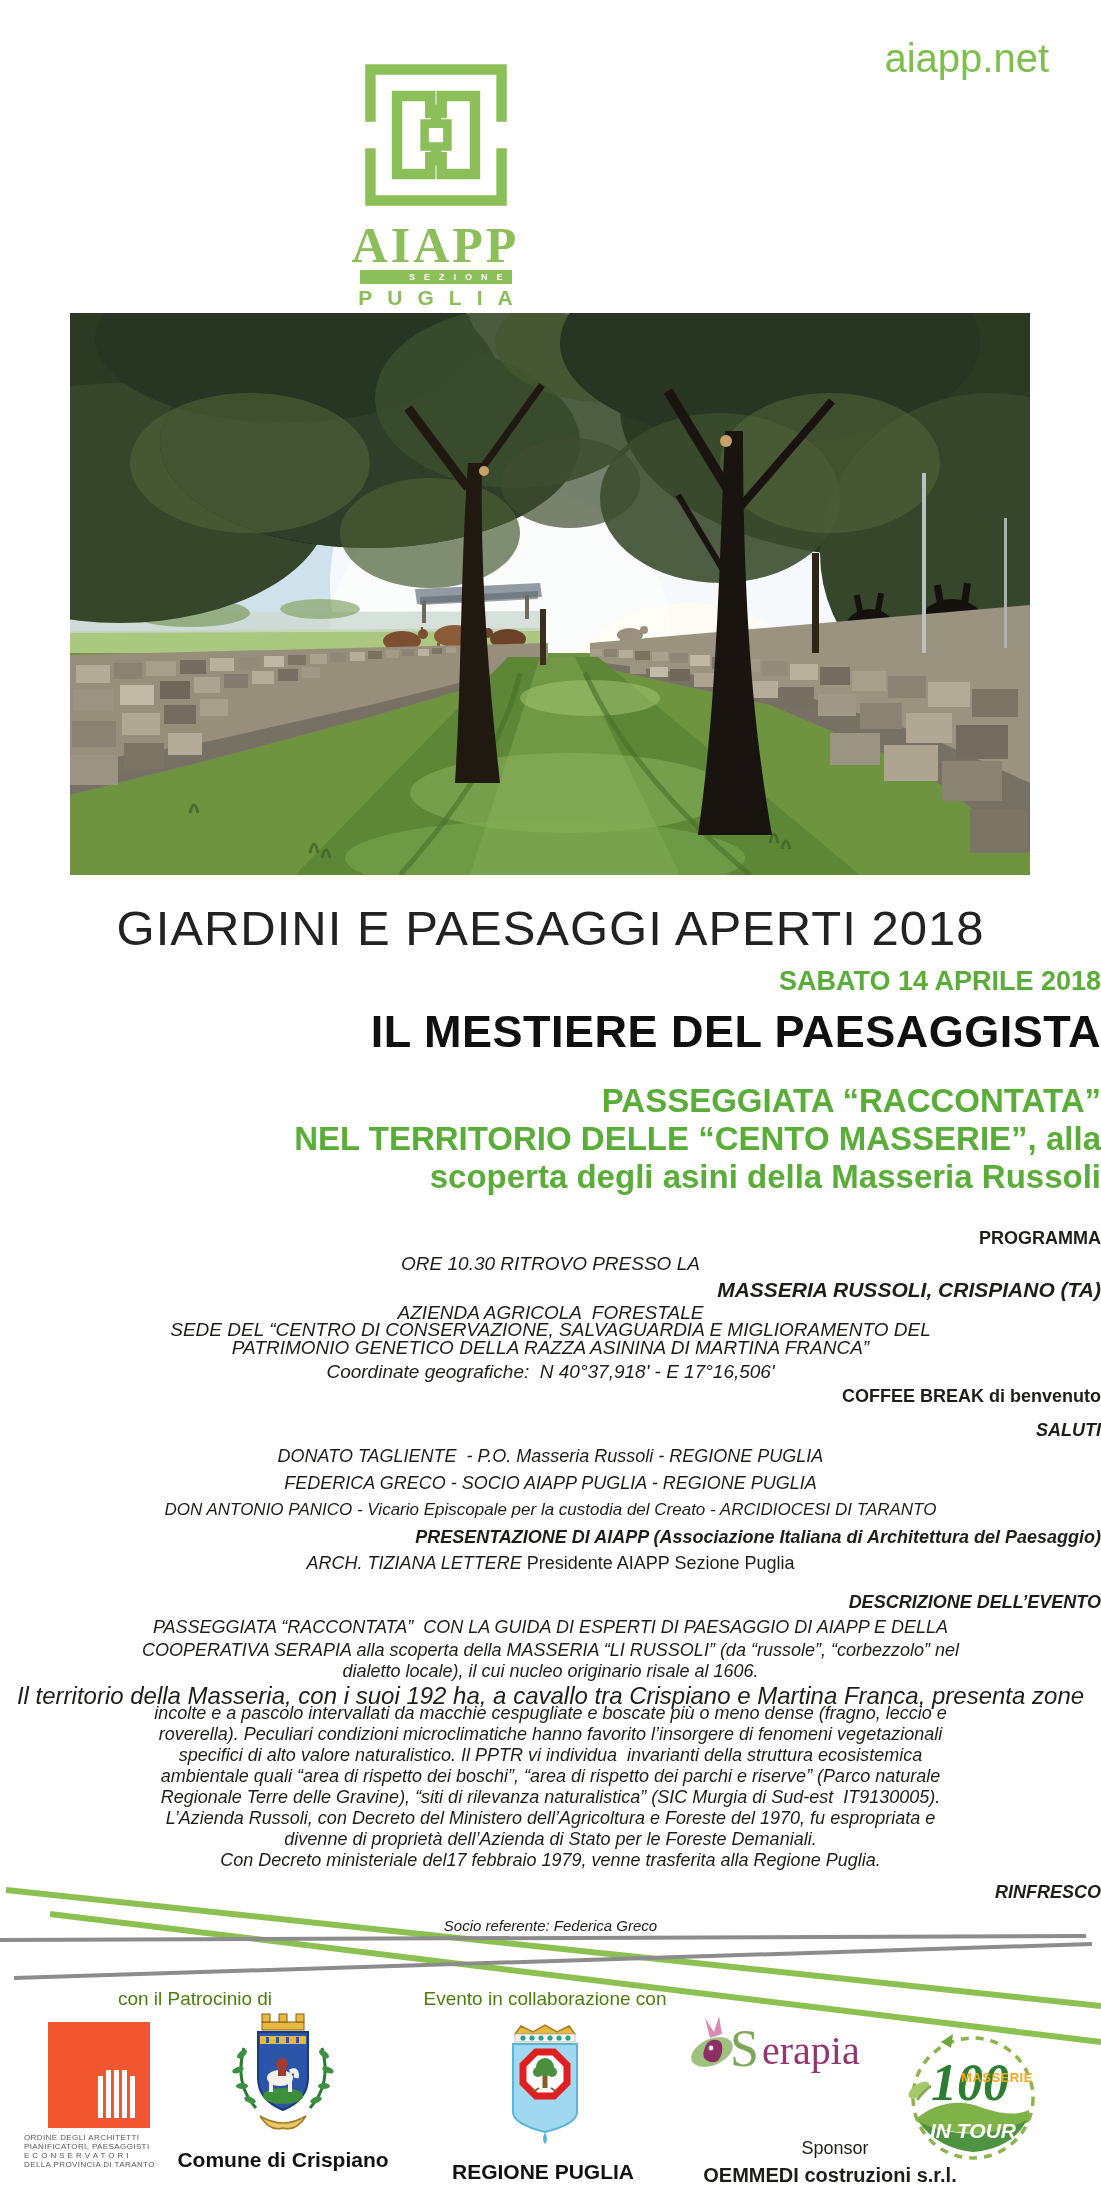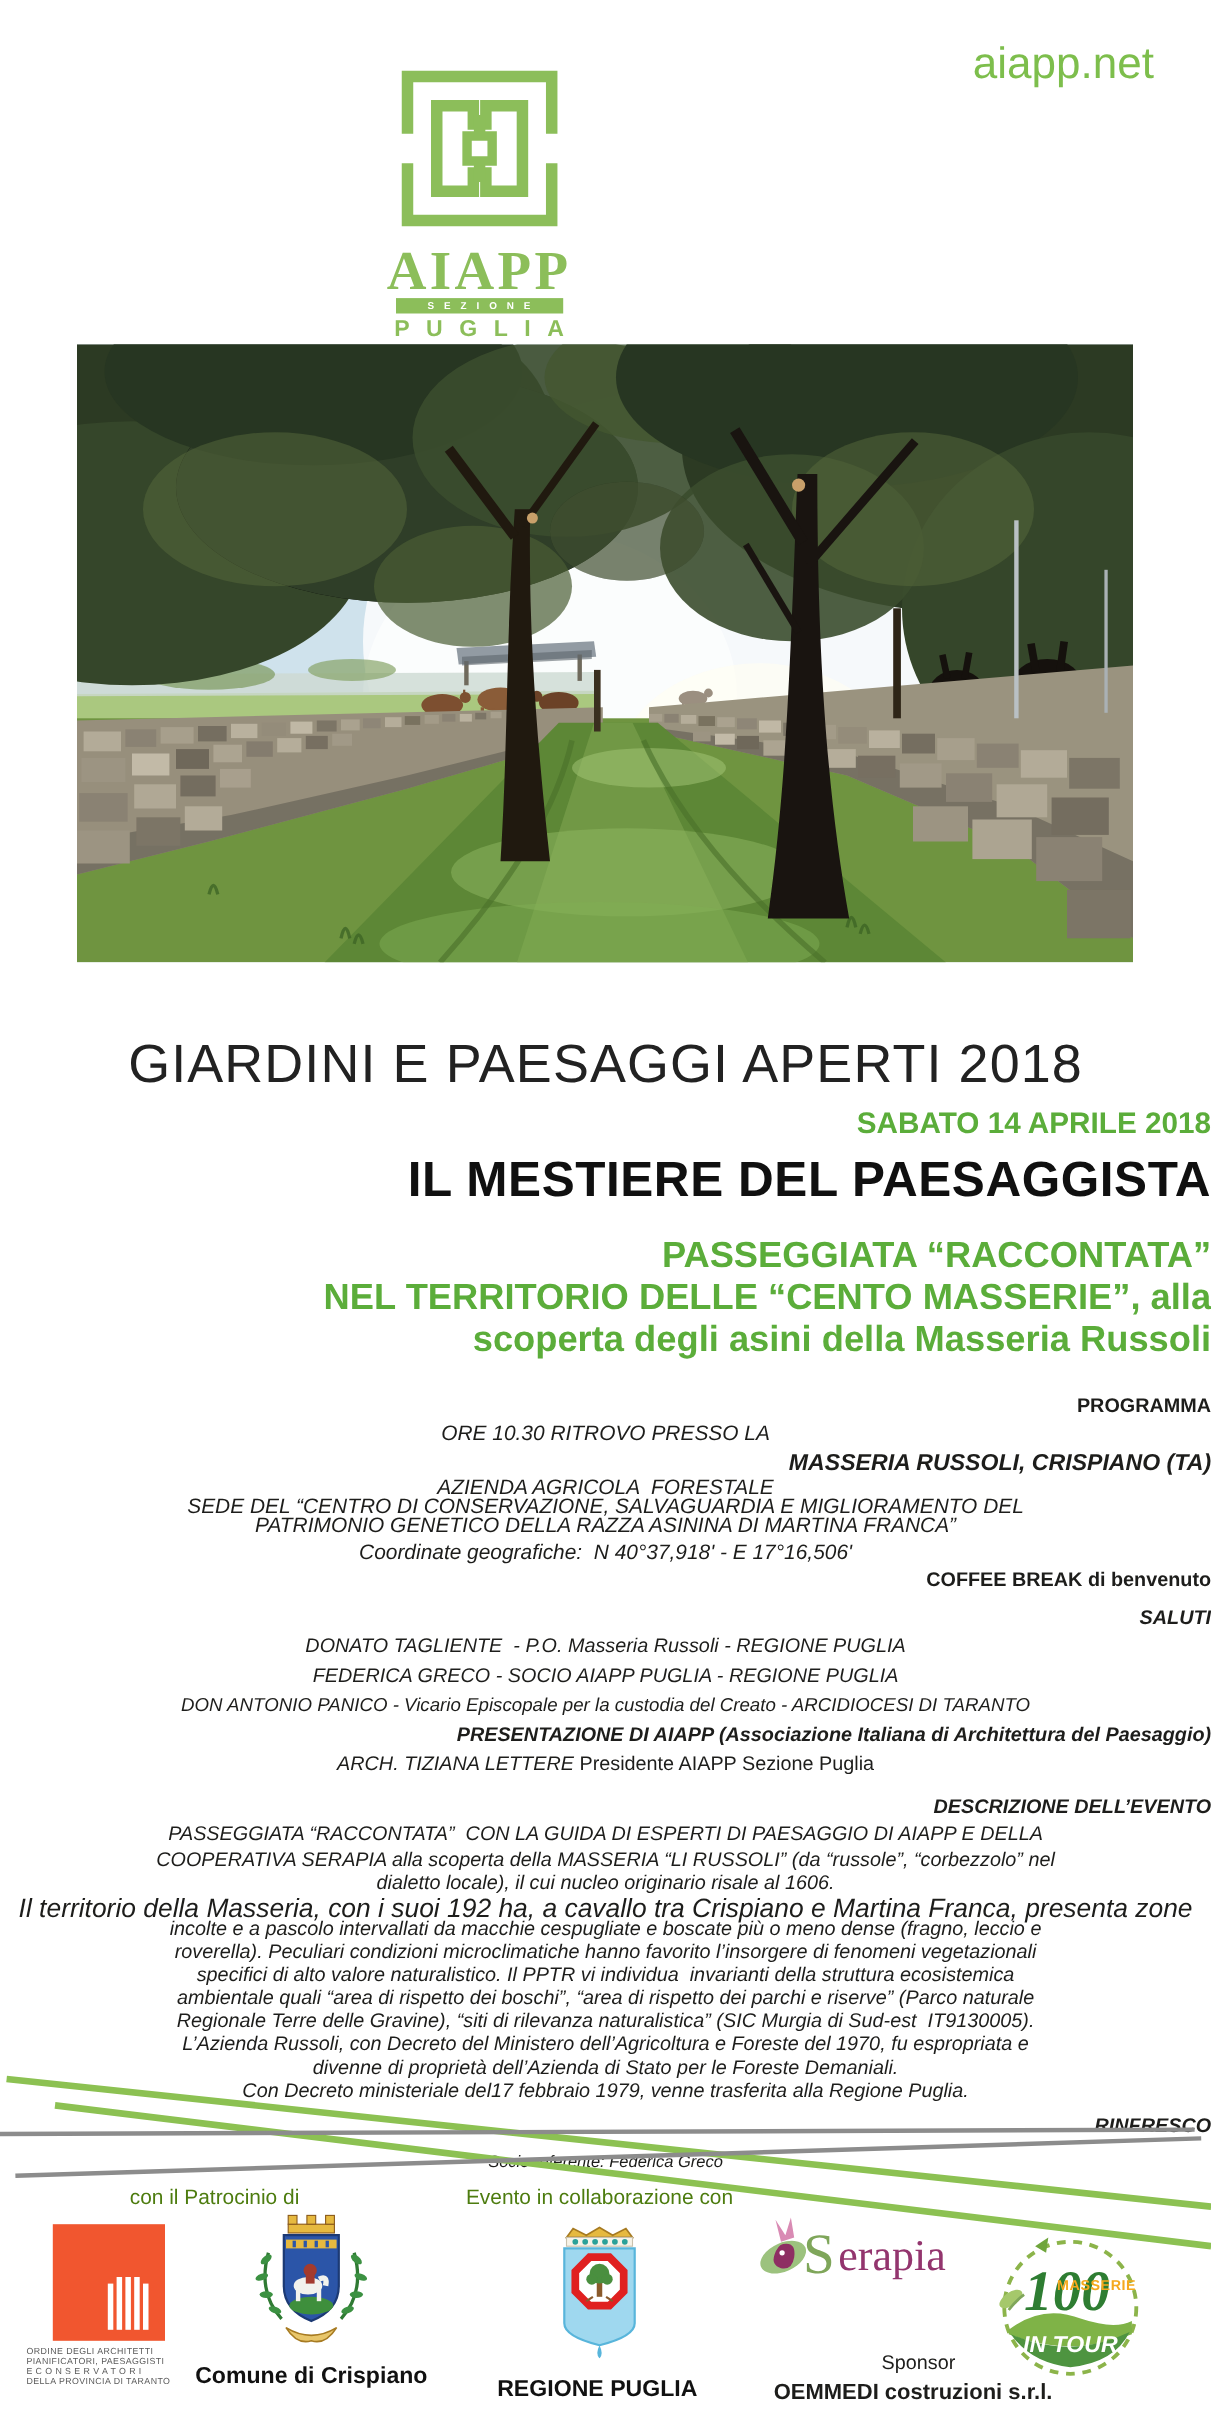--- a/index.html
+++ b/index.html
@@ -1,27 +1,27 @@
 <!DOCTYPE html>
 <html><head>
 <meta charset="utf-8">
 <style>
   html,body{margin:0;padding:0;background:#ffffff;}
   .page{position:relative;width:1101px;height:2202px;background:#ffffff;overflow:hidden;
         font-family:"Liberation Sans",sans-serif;color:#1d1d1b;}
-  .line{position:absolute;left:0;width:1101px;text-align:center;white-space:pre-wrap;margin-top:40px;}
+  .line{position:absolute;left:0;width:1101px;text-align:center;white-space:pre-wrap;}
   .it{font-style:italic;}
   .b{font-weight:bold;text-align:right;}
   .green{color:#5BAD3A;}
   .site{position:absolute;top:36px;right:52px;font-size:40px;color:#7DBE4C;text-decoration:none;}
   .logoblock{position:absolute;top:56px;left:0;width:871px;text-align:center;}
   .aiapp-word{font-family:"Liberation Serif",serif;font-weight:bold;color:#8CBE5A;
               font-size:50px;letter-spacing:3px;line-height:46px;margin-top:4px;}
   .sez-bar{width:152px;height:14px;background:#8CBE5A;margin:2px auto 0 auto;
-           display:flex;align-items:center;justify-content:center;}
+           display:flex;align-items:center;justify-content:flex-end;}
   .sez-bar span{color:#ffffff;font-size:9px;font-weight:bold;letter-spacing:9px;text-indent:9px;}
   .puglia-word{color:#8CBE5A;font-weight:bold;font-size:21px;letter-spacing:15px;text-indent:15px;margin-top:2px;}
   .photo{position:absolute;top:313px;left:70px;width:960px;height:562px;overflow:hidden;}
   .series-title{top:900px;font-size:49px;letter-spacing:1px;color:#222;}
   .date{top:966px;font-size:27px;}
   .main-title{top:1006px;font-size:45px;letter-spacing:0.5px;color:#101010;}
   .sub{font-size:33px;line-height:38px;}
   .overlay-lines{position:absolute;top:1878px;left:0;z-index:1;pointer-events:none;}
   .footer-label{position:absolute;font-size:19px;color:#4d7c0f;text-align:center;z-index:2;}
   .ordine-box{position:absolute;left:48px;top:2022px;width:102px;height:106px;background:#F1562F;z-index:2;}

